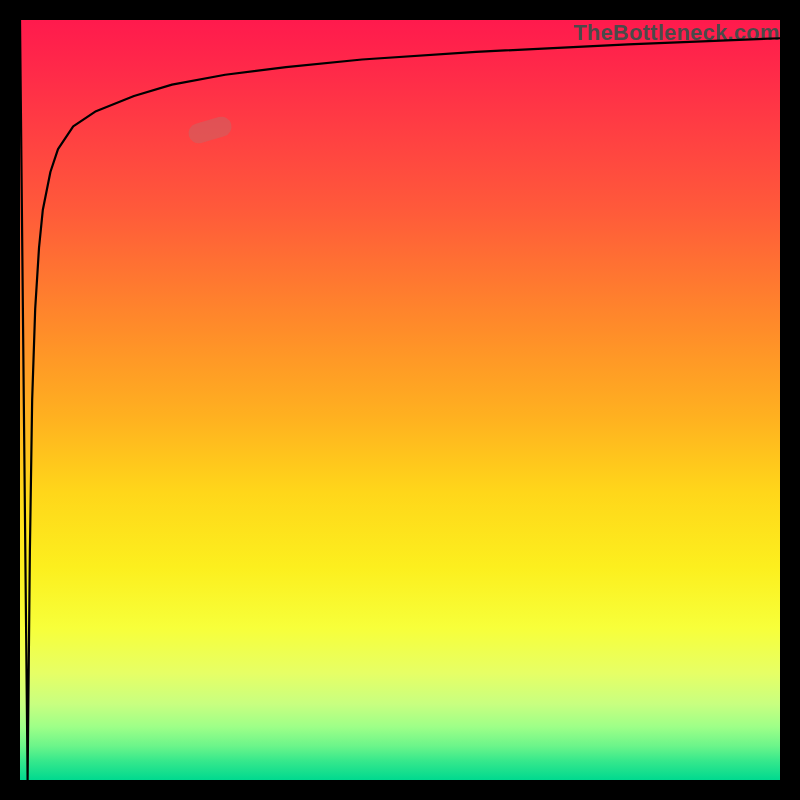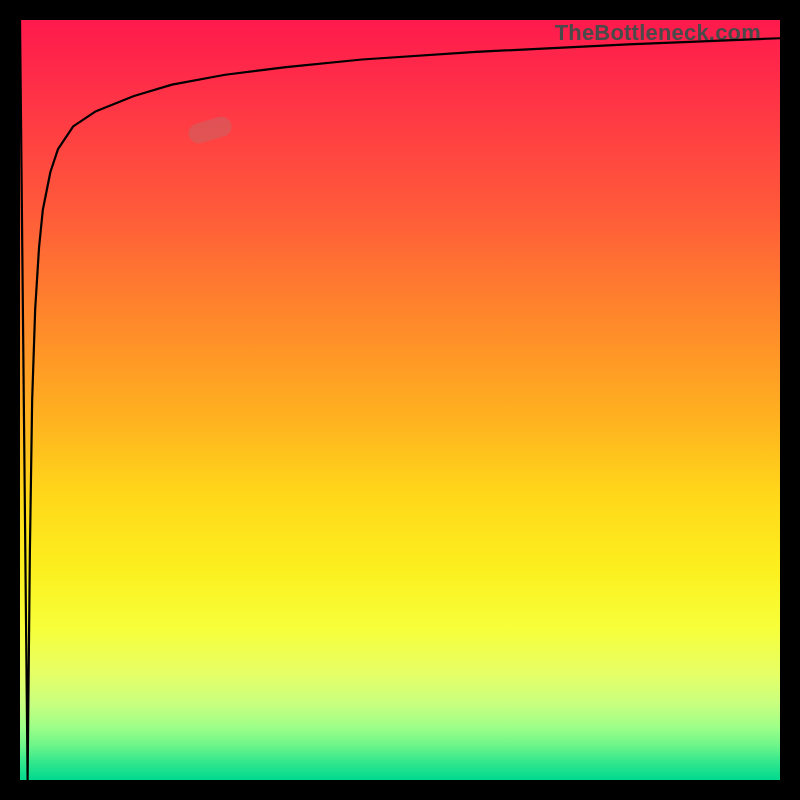--- a/index.html
+++ b/index.html
@@ -37,21 +37,21 @@
       #9eff88 93%,
       #6cf58a 95.5%,
       #36e88c 97.5%,
       #00d98f 100%
     );
     overflow: hidden;
   }
   .watermark {
     position: absolute;
     top: 0px;
-    right: 19px;
+    right: 0;
     font-family: Arial, Helvetica, sans-serif;
     font-size: 22px;
     font-weight: 600;
     color: #4a4a4a;
     letter-spacing: 0.2px;
     user-select: none;
   }
   svg.curve {
     position: absolute;
     left: 0;

